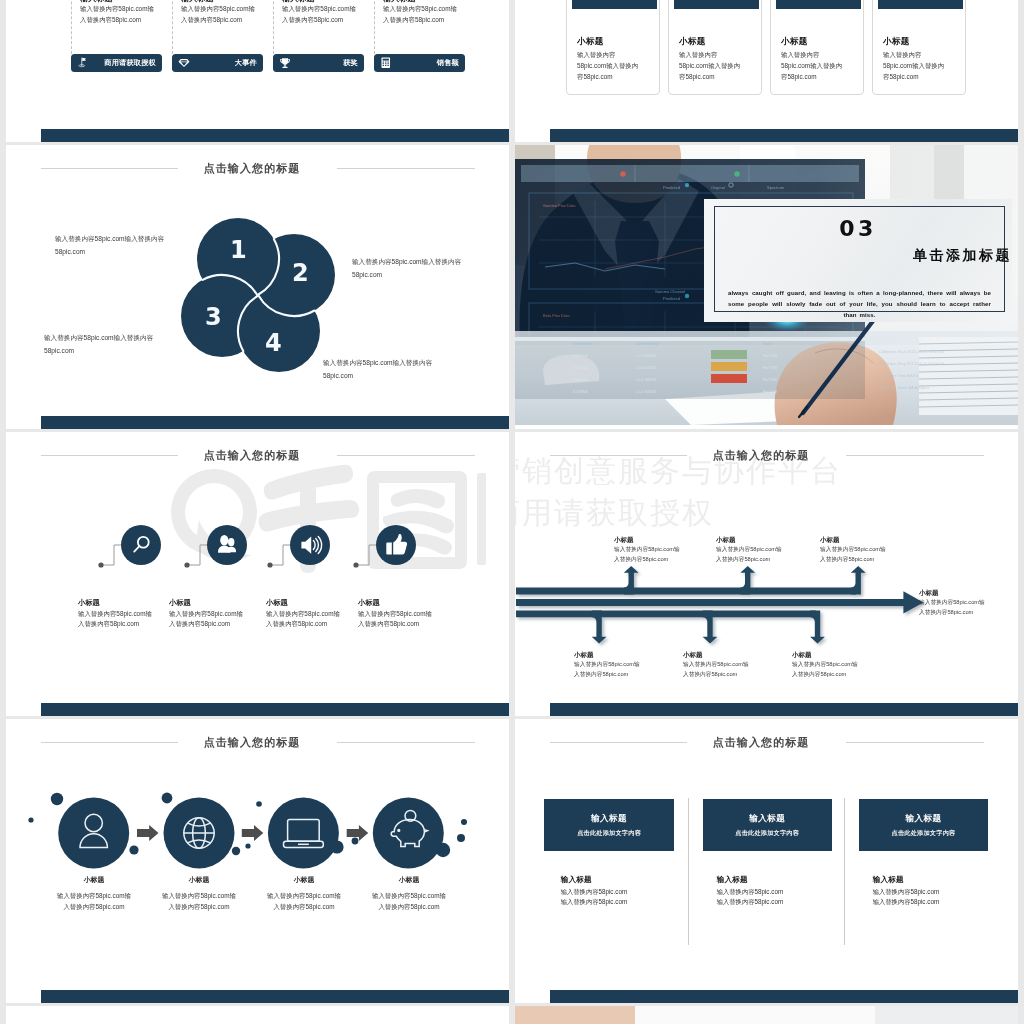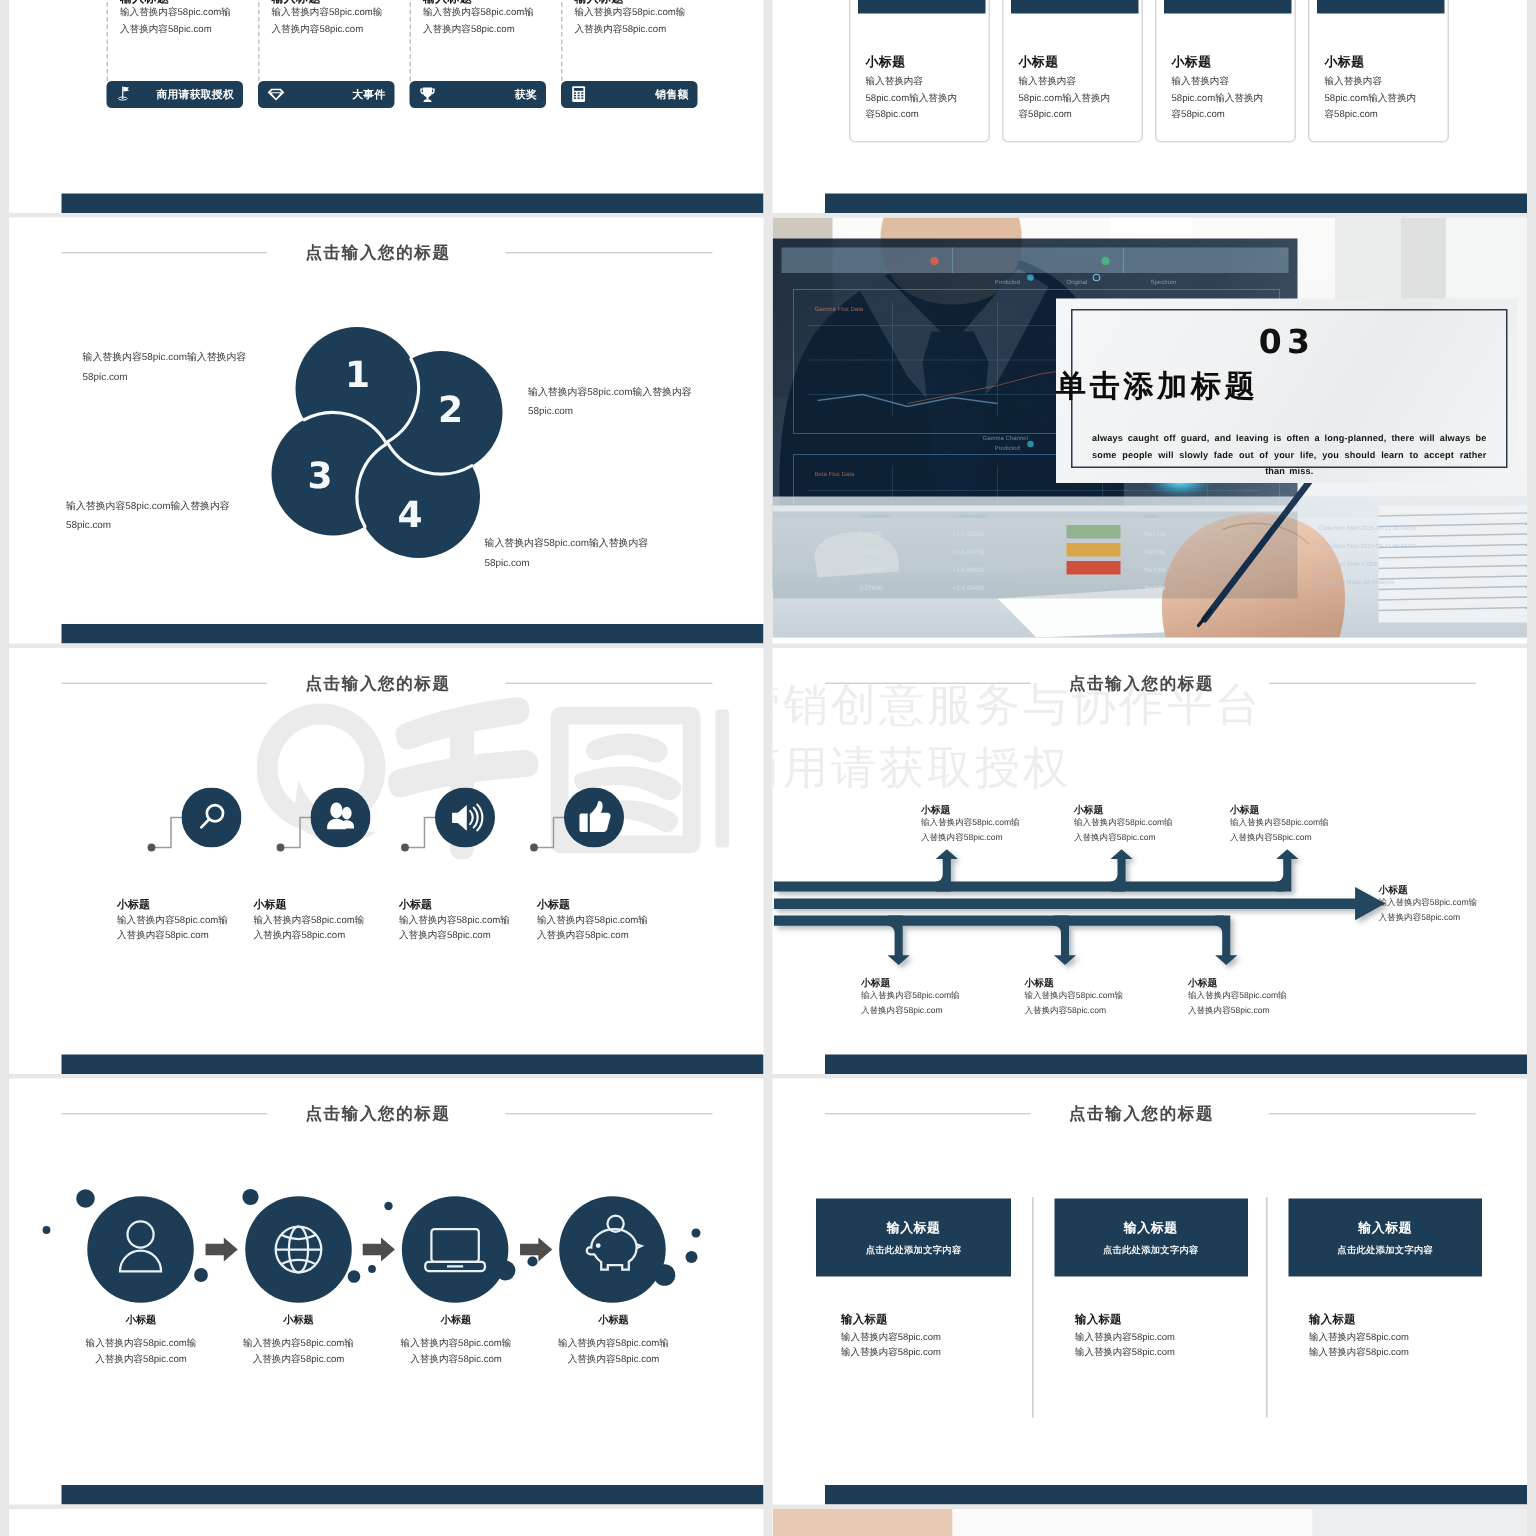--- a/index.html
+++ b/index.html
@@ -43,21 +43,21 @@
 
 .s3svg{position:absolute;left:0;top:0;}
 .s3num{position:absolute;font-size:24px;font-weight:bold;color:#f4f8fb;font-family:"DejaVu Sans",sans-serif;letter-spacing:0;line-height:1;}
 .s3txt{position:absolute;font-size:6.6px;color:#3a3a3a;line-height:1.95;width:127px;letter-spacing:0;}
 
 
 .s4photo{position:absolute;left:0;top:0;width:503px;height:280px;overflow:hidden;background:#c9d3da;}
 .s4box{position:absolute;left:153px;top:54px;width:308px;height:123px;background:linear-gradient(122deg,#f5f6f7 0%,#eff1f2 38%,#e9ecee 62%,#f2f4f5 100%);box-sizing:border-box;margin-left:36px;}
 .s4box:after{content:"";position:absolute;left:9.5px;top:7px;right:7px;bottom:10px;border:1.3px solid #2b3a4a;pointer-events:none;}
 .s4num{position:absolute;z-index:2;left:0;right:0;top:19px;text-align:center;font-size:22px;font-weight:bold;color:#111;letter-spacing:3.5px;font-family:"DejaVu Sans",sans-serif;line-height:1;}
-.s4head{position:absolute;z-index:2;left:0;right:0;top:49px;text-align:left;font-size:20px;font-weight:bold;color:#0d0d0d;letter-spacing:2.5px;line-height:1;}
+.s4head{position:absolute;z-index:2;left:0;right:0;top:49px;text-align:right;font-size:14px;font-weight:bold;color:#0d0d0d;letter-spacing:2.5px;line-height:1;}
 .s4para{position:absolute;z-index:2;left:24px;right:21px;top:89px;text-align:justify;text-align-last:center;font-size:6.1px;font-weight:bold;color:#151515;line-height:1.78;letter-spacing:.1px;word-spacing:1px;}
 
 
 .wm{position:absolute;left:165px;top:31px;z-index:0;pointer-events:none;}
 .s5conn{position:absolute;left:0;top:0;}
 .s5c{position:absolute;top:93px;width:40px;height:40px;}
 .s5t{position:absolute;top:165.5px;font-size:7.3px;font-weight:bold;color:#1a1a1a;}
 
 .s5b{position:absolute;top:176.5px;width:74px;font-size:6.4px;color:#3a3a3a;line-height:1.62;}
 

